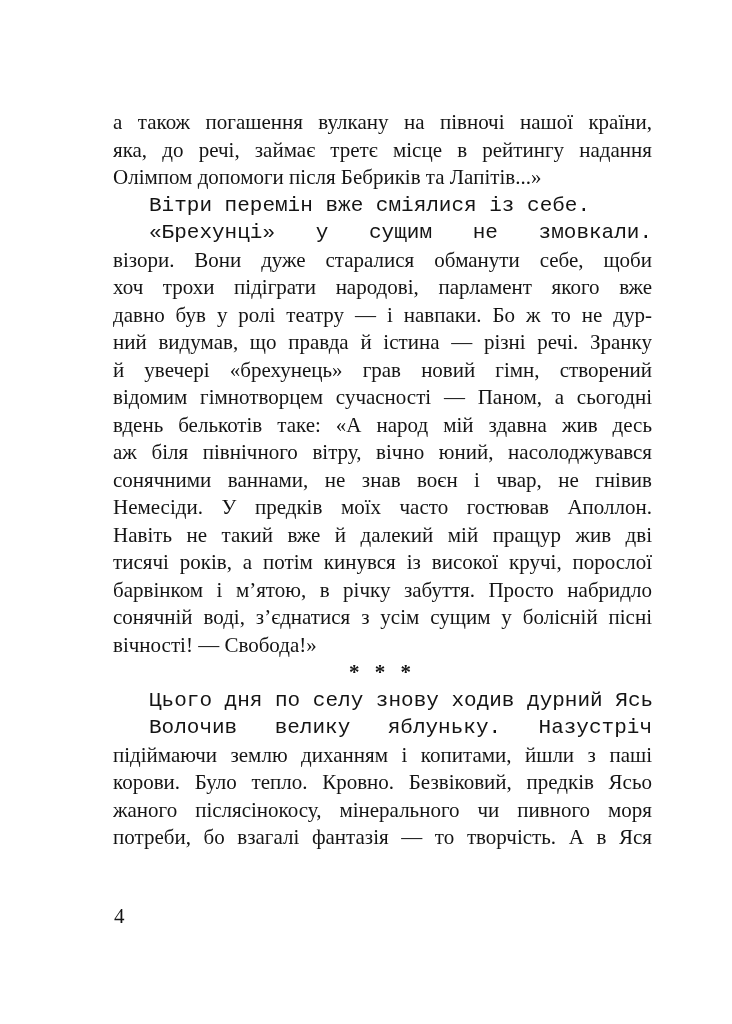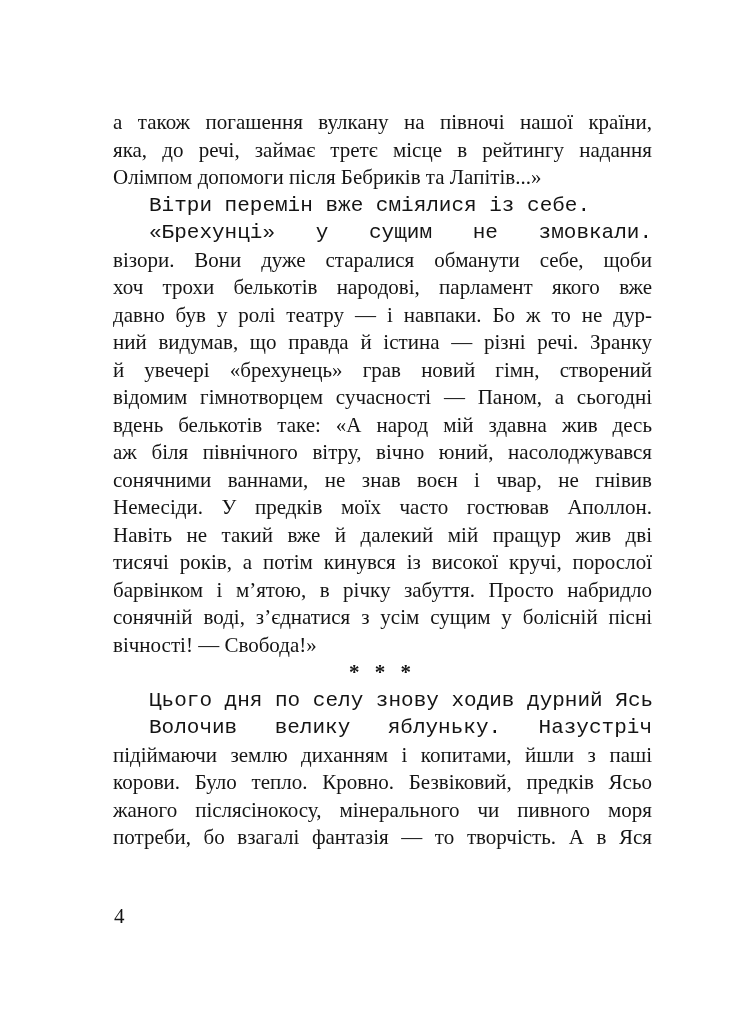--- a/index.html
+++ b/index.html
@@ -62,21 +62,21 @@
 <body>
 
 <div class="page">
   <div class="text-block" id="text-block">
       <div class="line justify">а також погашення вулкану на півночі нашої країни,</div>
       <div class="line justify">яка, до речі, займає третє місце в рейтингу надання</div>
       <div class="line no-justify">Олімпом допомоги після Бебриків та Лапітів...»</div>
       <div class="line no-justify indent">Вітри перемін вже сміялися із себе.</div>
       <div class="line justify indent">«Брехунці» у сущим не змовкали. Світилися теле-</div>
       <div class="line justify">візори. Вони дуже старалися обманути себе, щоби</div>
-      <div class="line justify">хоч трохи белькотів народові, парламент якого вже</div>
+      <div class="line justify">хоч трохи підіграти народові, парламент якого вже</div>
       <div class="line justify">давно був у ролі театру — і навпаки. Бо ж то не дур-</div>
       <div class="line justify">ний видумав, що правда й істина — різні речі. Зранку</div>
       <div class="line justify">й увечері «брехунець» грав новий гімн, створений</div>
       <div class="line justify">відомим гімнотворцем сучасності — Паном, а сьогодні</div>
       <div class="line justify">вдень белькотів таке: «А народ мій здавна жив десь</div>
       <div class="line justify">аж біля північного вітру, вічно юний, насолоджувався</div>
       <div class="line justify">сонячними ваннами, не знав воєн і чвар, не гнівив</div>
       <div class="line justify">Немесіди. У предків моїх часто гостював Аполлон.</div>
       <div class="line justify">Навіть не такий вже й далекий мій пращур жив дві</div>
       <div class="line justify">тисячі років, а потім кинувся із високої кручі, порослої</div>

